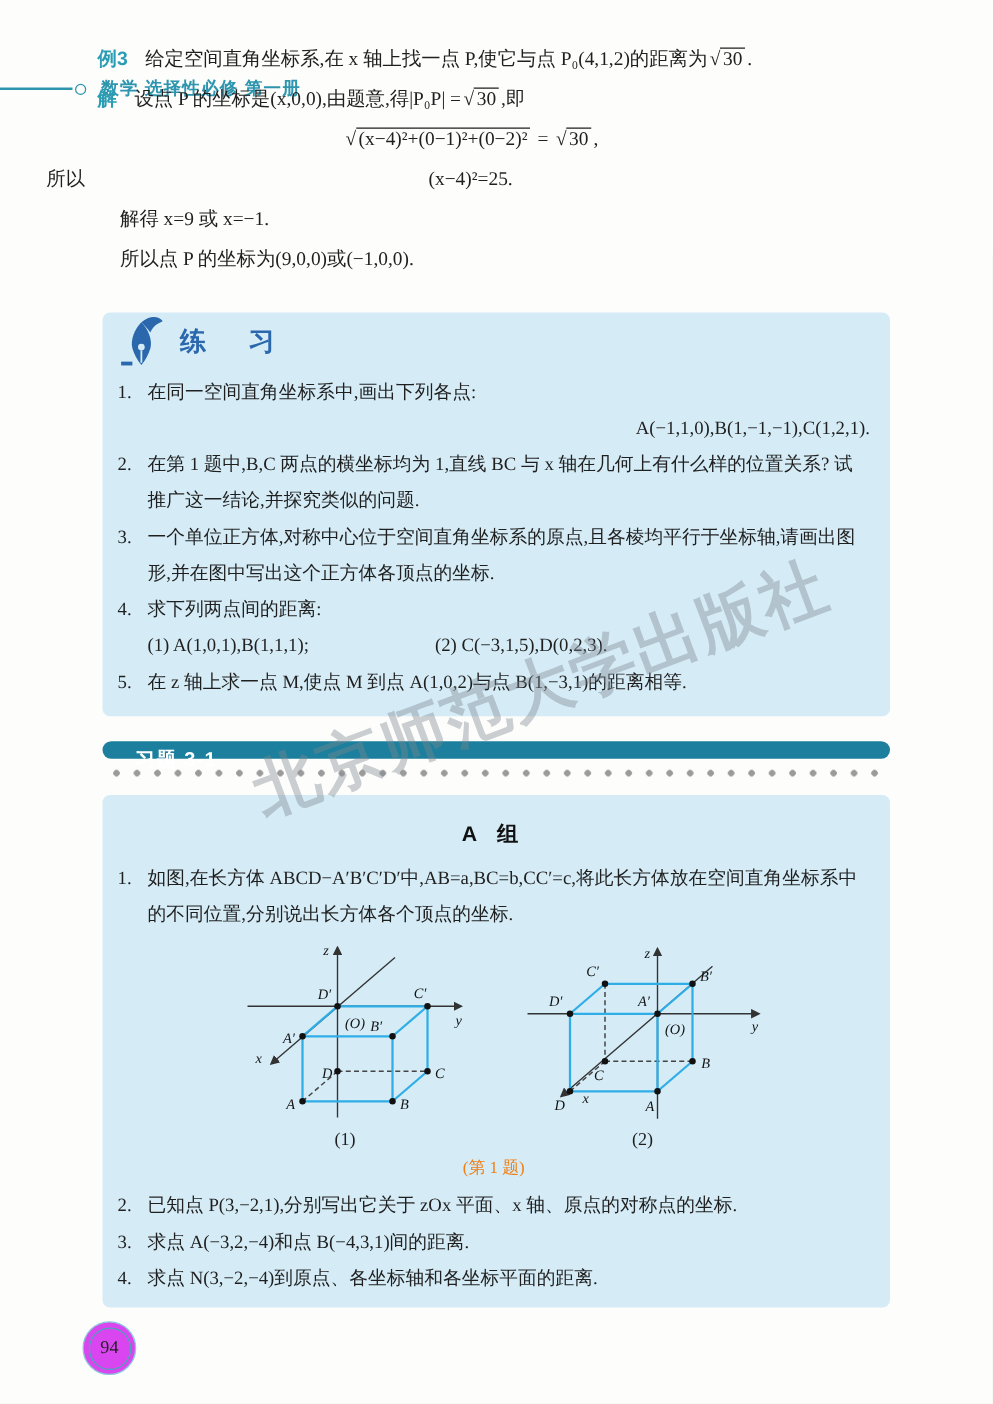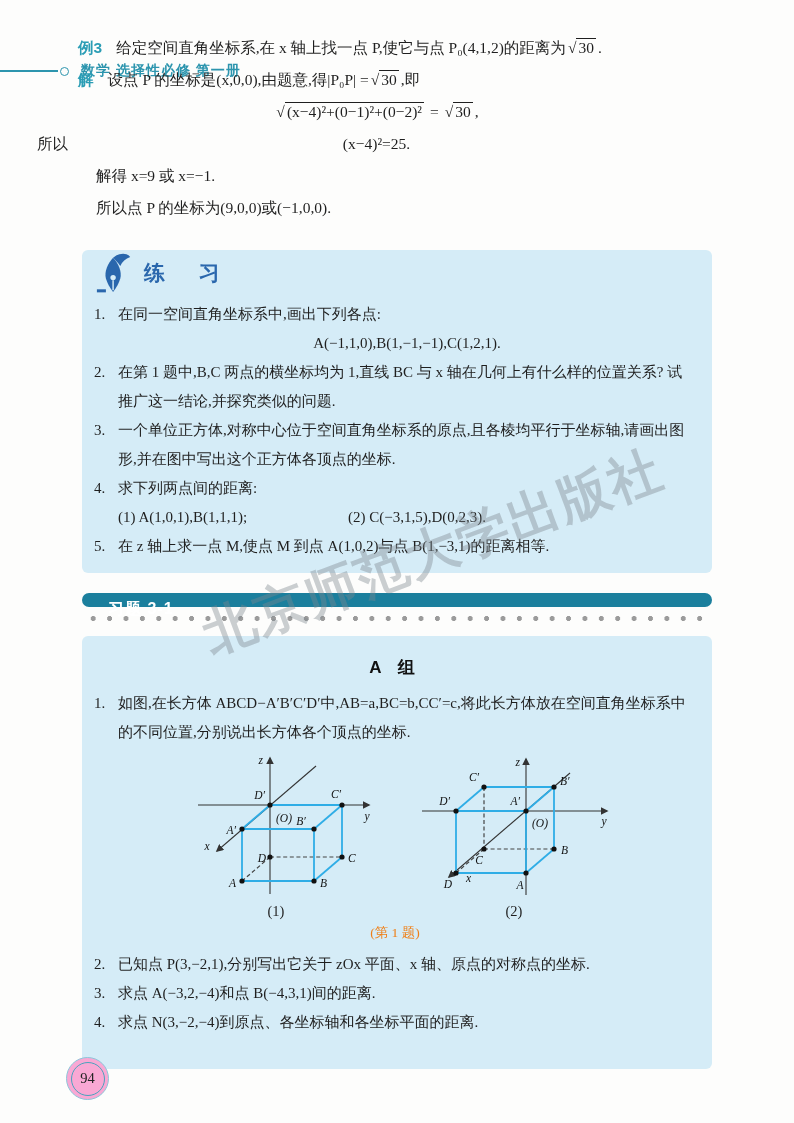--- a/index.html
+++ b/index.html
@@ -37,54 +37,54 @@
   .practice-box { margin-top:26px; padding:10px 16px 12px 12px; }
 
   .practice-head { display:flex; align-items:center; gap:12px; margin-top:-12px; margin-left:2px; height:52px; }
   .pen-icon { width:36px; height:50px; }
   .practice-title { color:#2a67ad; font-family:"Liberation Sans","DejaVu Sans",sans-serif;
     font-weight:bold; font-size:21px; letter-spacing:14px; padding-bottom:2px; }
 
   .qitem { display:flex; font-size:15px; line-height:29px; }
   .qnum { flex:0 0 24px; }
   .qbody { flex:1; }
-  .qcenter { text-align:center; }
+  .qcenter { text-align:right; }
   .qsubs { display:flex; }
   .qsub1 { width:230px; }
 
   
   .banner { margin:20px 82px 0; height:14px; background:#1b7f9d; border-radius:7px;
     color:#ffffff; font-family:"Liberation Sans","DejaVu Sans",sans-serif;
     font-weight:bold; font-size:16px; line-height:31px; padding-left:26px; letter-spacing:1px; }
   .dots {
     height:7px; margin:8px 84px 0;
     background-image:radial-gradient(circle, #9b9b9b 2.4px, transparent 2.8px);
     background-size:16.4px 7px; background-repeat:repeat-x; background-position:1px 50%;
   }
 
   
-  .agroup { margin-top:14px; padding:14px 16px 32px 12px; }
+  .agroup { margin-top:14px; padding:14px 16px 8px 12px; }
   .agroup-title { text-align:center; font-weight:bold; font-size:17px; letter-spacing:6px;
     font-family:"Liberation Sans","DejaVu Sans",sans-serif; color:#111; margin:6px 0 10px; }
   .figures { display:flex; justify-content:center; gap:26px; margin-top:6px; }
   .fig { text-align:center; }
   .figcap { font-size:14.5px; margin-top:0; }
   .fig-note { text-align:center; color:#ef7f16; font-size:13.5px; margin:4px 0 8px; }
 
   .diagram text { font-size:11.5px; font-style:italic; font-family:"Liberation Serif","DejaVu Serif",serif; fill:#111; }
 
   
   .watermark { position:absolute; left:196px; top:612px; z-index:3; line-height:1;
     transform:rotate(-20.5deg); transform-origin:left top; white-space:nowrap;
     font-family:"Liberation Sans","DejaVu Sans",sans-serif; font-weight:bold;
     font-size:52px; letter-spacing:2px; color:rgba(125,134,142,0.40); pointer-events:none; }
 
   
   .pagenum { position:absolute; left:66px; top:1057px; width:41px; height:41px;
-    border:1.5px solid #8cc6da; border-radius:50%; display:flex; align-items:center; justify-content:center; background:#f9a8d4; }
+    border:1.5px solid #8cc6da; border-radius:50%; display:flex; align-items:center; justify-content:center; background:#d946ef; }
   .pagenum-inner { width:32px; height:32px; border:1.6px solid #4aa3bd; border-radius:50%;
     display:flex; align-items:center; justify-content:center; font-size:14.5px; color:#222; }
 </style>
 </head>
 <body>
 
 <div class="page">
 
   <div class="header">
     <div class="header-rule"></div>

